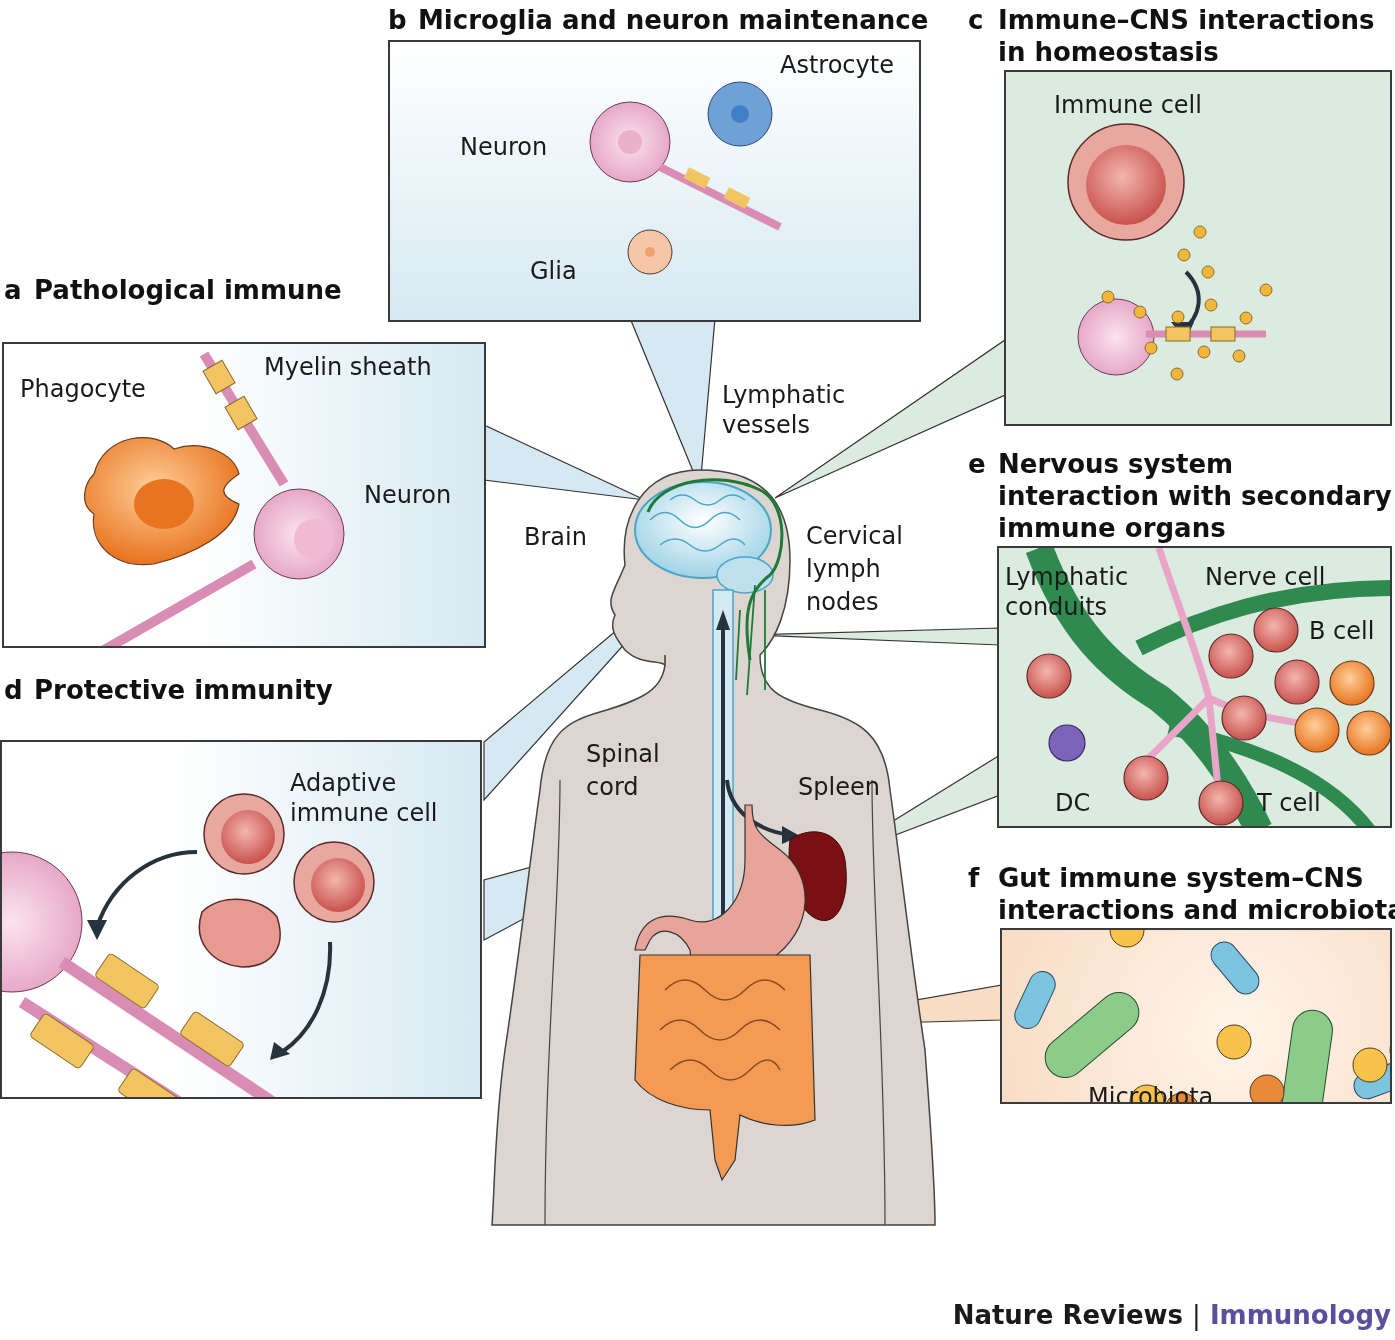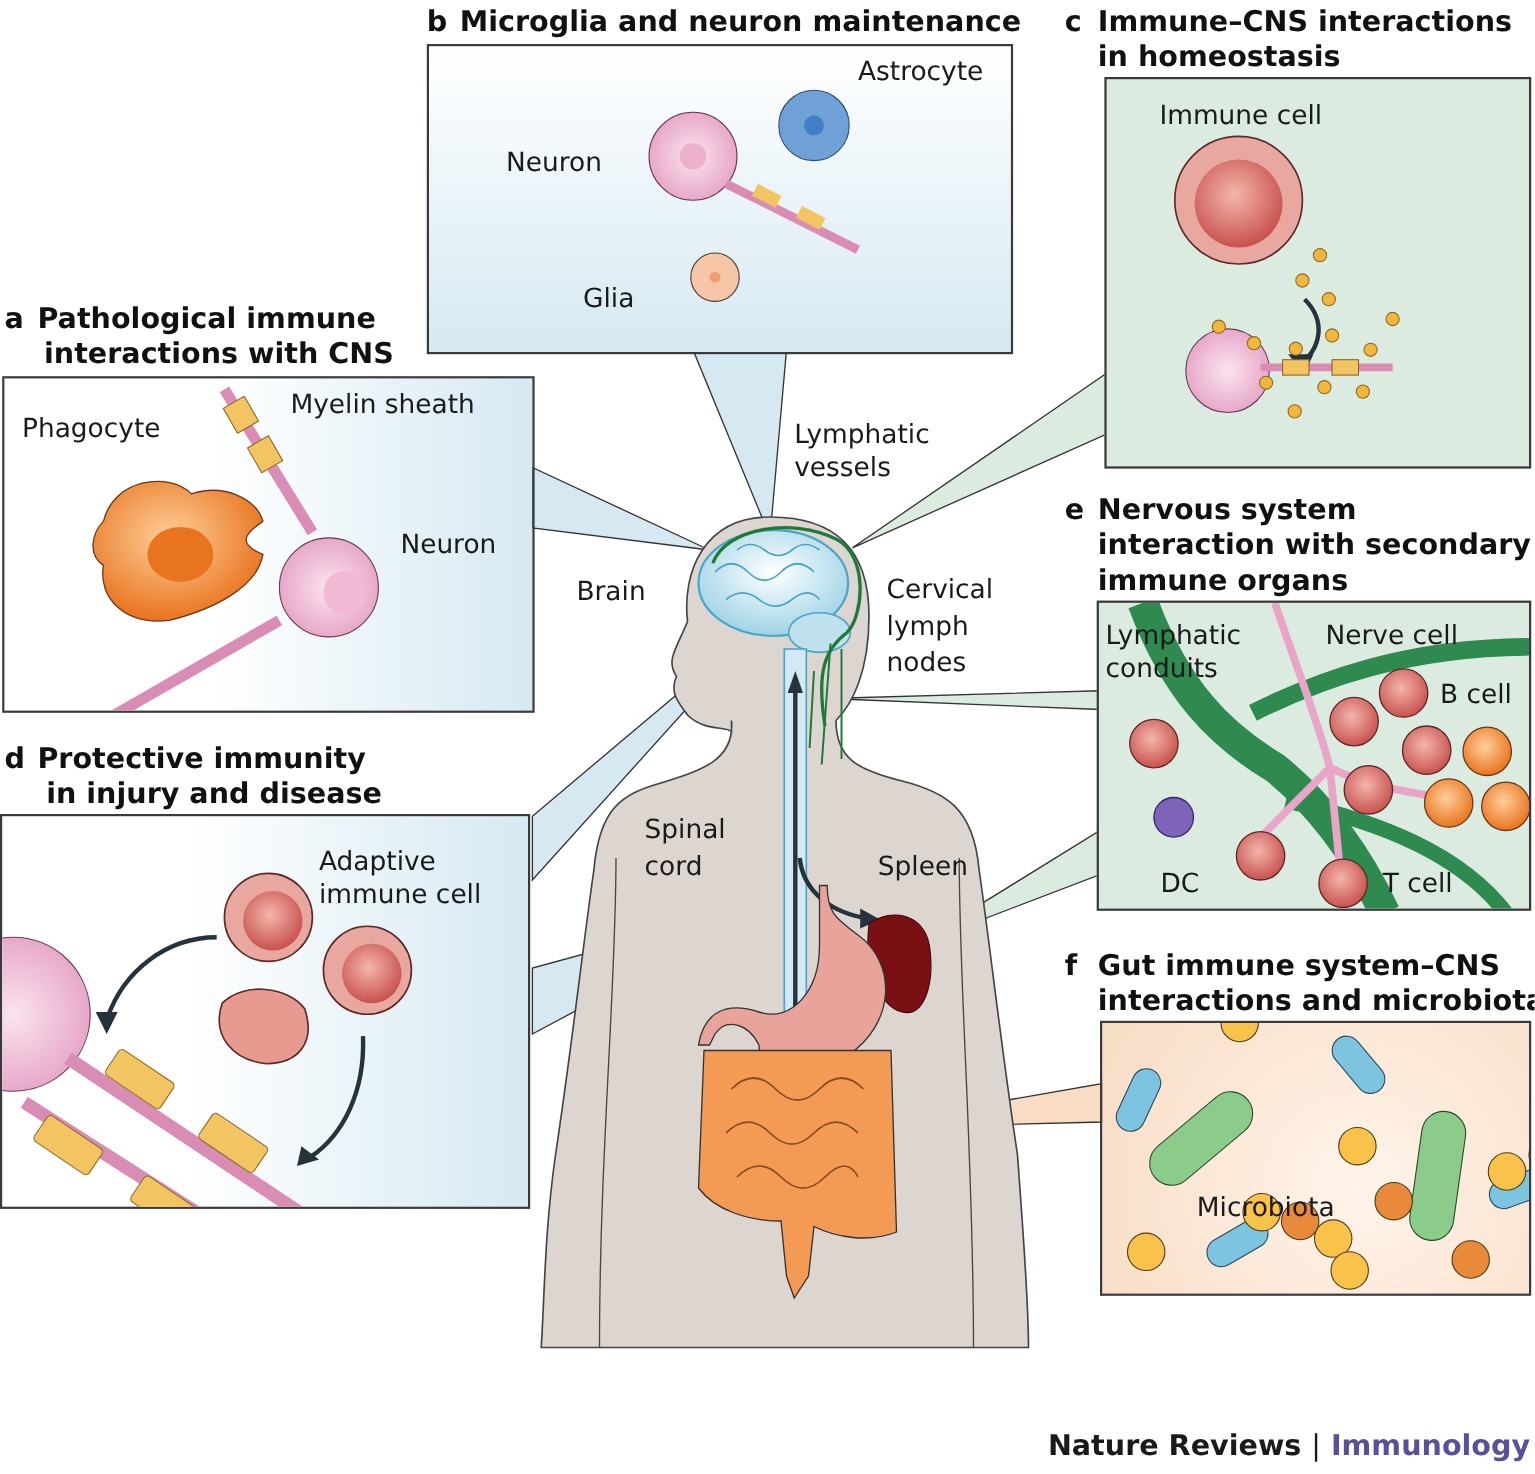--- a/index.html
+++ b/index.html
@@ -149,41 +149,39 @@
         <circle cx="198" cy="280" r="6"></circle>
         <circle cx="233" cy="284" r="6"></circle>
         <circle cx="171" cy="302" r="6"></circle>
     </g>
   </svg>
   <div class="lbl" style="left:48px;top:18px;">Immune cell</div>
 </div>
 
 <div class="title" style="left:4px;top:274px;">
   <span class="letter">a</span><span>Pathological immune</span>
-  <span class="line2" style="padding-left:36px;">interactions with CNS</span>
 </div>
 <div class="panel" style="left:2px;top:342px;width:484px;height:306px;background:linear-gradient(90deg,#ffffff 40%,#d6e9f2);">
   <svg width="484" height="306">
     <path d="M90,130 C100,90 150,85 170,105 C200,95 230,110 235,130 C220,140 210,150 235,160 C230,190 190,210 150,220 C110,225 85,200 90,170 C75,160 80,140 90,130 Z" fill="url(#gOrange)" stroke="#6a3a1a" stroke-width="1.2"></path>
     <ellipse cx="160" cy="160" rx="30" ry="25" fill="#e8741f"></ellipse>
     <circle cx="295" cy="190" r="45" fill="url(#gPink)" stroke="#6a3a50" stroke-width="1"></circle>
     <circle cx="310" cy="195" r="20" fill="#f1b9d4"></circle>
     <line x1="200" y1="10" x2="280" y2="140" stroke="#d98cb4" stroke-width="10"></line>
     <rect x="204" y="20" width="22" height="26" fill="#f2c462" stroke="#8a6a2a" transform="rotate(-30 215 33)"></rect>
     <rect x="226" y="56" width="22" height="26" fill="#f2c462" stroke="#8a6a2a" transform="rotate(-30 237 69)"></rect>
     <line x1="100" y1="306" x2="250" y2="220" stroke="#d98cb4" stroke-width="10"></line>
   </svg>
   <div class="lbl" style="left:16px;top:30px;">Phagocyte</div>
   <div class="lbl" style="left:260px;top:8px;">Myelin sheath</div>
   <div class="lbl" style="left:360px;top:136px;">Neuron</div>
 </div>
 
 <div class="title" style="left:4px;top:674px;">
   <span class="letter">d</span><span>Protective immunity</span>
-  <span class="line2" style="padding-left:38px;">in injury and disease</span>
 </div>
 <div class="panel" style="left:0px;top:740px;width:482px;height:359px;background:linear-gradient(90deg,#ffffff 35%,#d6e9f2);">
   <svg width="482" height="388">
     <circle cx="10" cy="180" r="70" fill="url(#gPink)" stroke="#6a3a50" stroke-width="1"></circle>
     <line x1="60" y1="220" x2="300" y2="380" stroke="#d98cb4" stroke-width="12"></line>
     <line x1="20" y1="260" x2="220" y2="388" stroke="#d98cb4" stroke-width="12"></line>
     <rect x="95" y="225" width="60" height="28" rx="4" fill="#f2c462" stroke="#8a6a2a" transform="rotate(34 125 239)"></rect>
     <rect x="180" y="283" width="60" height="28" rx="4" fill="#f2c462" stroke="#8a6a2a" transform="rotate(34 210 297)"></rect>
     <rect x="30" y="285" width="60" height="28" rx="4" fill="#f2c462" stroke="#8a6a2a" transform="rotate(34 60 299)"></rect>
     <rect x="118" y="340" width="60" height="28" rx="4" fill="#f2c462" stroke="#8a6a2a" transform="rotate(34 148 354)"></rect>
@@ -237,21 +235,21 @@
   <div class="lbl" style="left:206px;top:14px;">Nerve cell</div>
   <div class="lbl" style="left:310px;top:68px;">B cell</div>
   <div class="lbl" style="left:56px;top:240px;">DC</div>
   <div class="lbl" style="left:258px;top:240px;text-align:center;">T cell</div>
 </div>
 
 <div class="title" style="left:968px;top:862px;">
   <span class="letter">f</span><span>Gut immune system–CNS</span>
   <span class="line2" style="padding-left:30px;">interactions and microbiota</span>
 </div>
-<div class="panel" style="left:1000px;top:928px;width:392px;height:250px;background:radial-gradient(circle at 60% 60%,#fff4ea,#f8dcc4);">
+<div class="panel" style="left:1000px;top:928px;width:392px;height:176px;background:radial-gradient(circle at 60% 60%,#fff4ea,#f8dcc4);">
   <svg width="392" height="250">
     <rect x="20" y="40" width="26" height="60" rx="13" fill="#7cc4e0" stroke="#2a4a5a" transform="rotate(25 33 70)"></rect>
     <rect x="220" y="8" width="26" height="60" rx="13" fill="#7cc4e0" stroke="#2a4a5a" transform="rotate(-40 233 38)"></rect>
     <rect x="110" y="170" width="26" height="60" rx="13" fill="#7cc4e0" stroke="#2a4a5a" transform="rotate(60 123 200)"></rect>
     <rect x="368" y="120" width="26" height="60" rx="13" fill="#7cc4e0" stroke="#2a4a5a" transform="rotate(70 381 150)"></rect>
     <rect x="70" y="50" width="40" height="110" rx="20" fill="#8ccc8a" stroke="#2a4a2a" transform="rotate(50 90 105)"></rect>
     <rect x="285" y="80" width="40" height="118" rx="20" fill="#8ccc8a" stroke="#2a4a2a" transform="rotate(8 305 139)"></rect>
     <g stroke="#4a3a1a" stroke-width="1">
       <circle cx="125" cy="0" r="17" fill="#f9c24a"></circle>
         <circle cx="233" cy="148" r="0" fill="#f9c24a"></circle>

